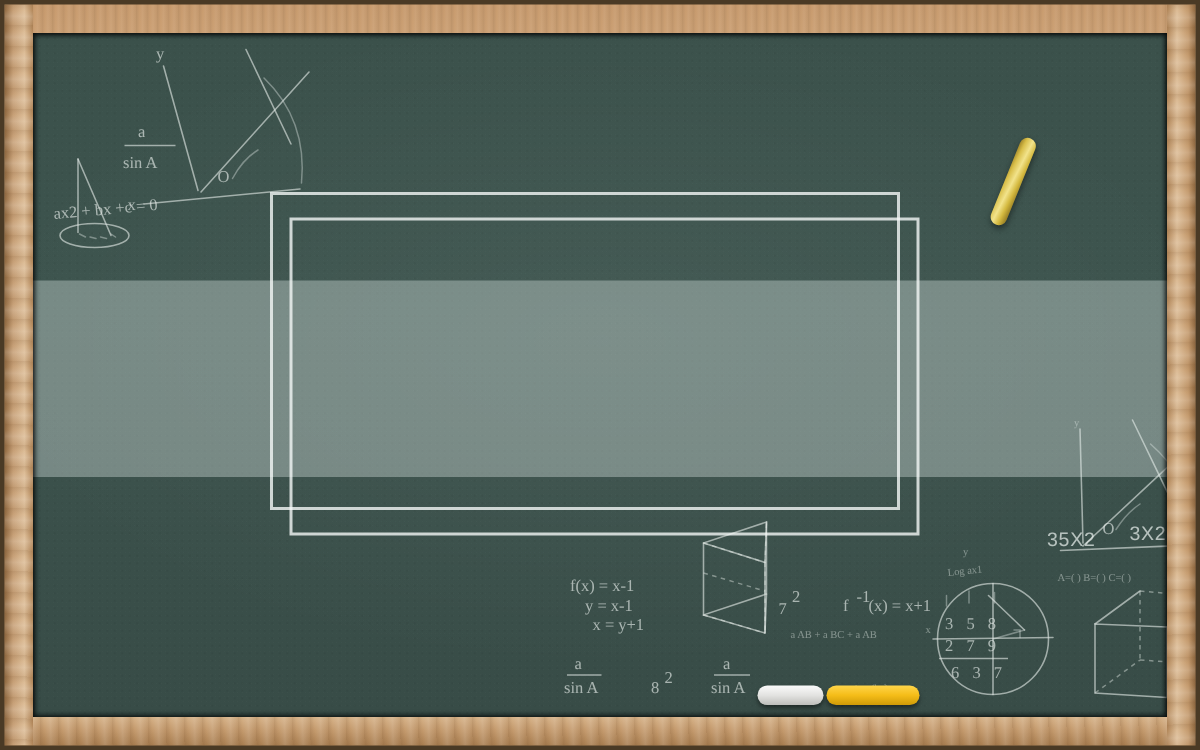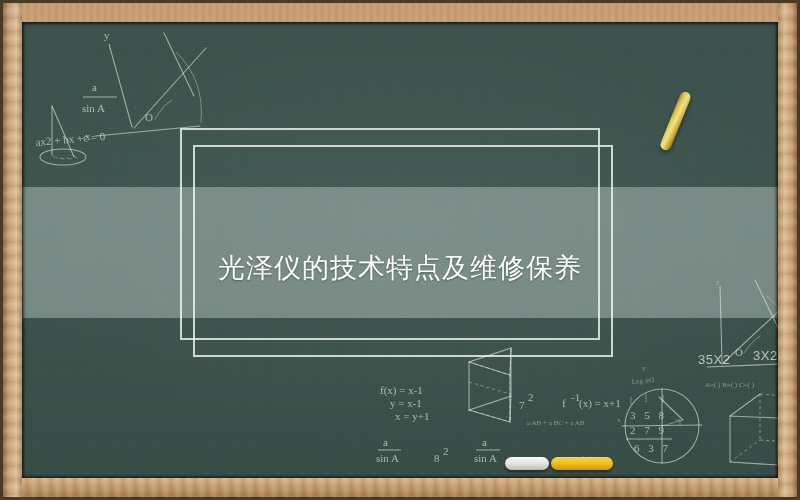--- a/index.html
+++ b/index.html
@@ -343,21 +343,20 @@
         </g>
 
       </svg>
     </div>
 
     <div class="band"></div>
 
     <div class="deco-rect deco-outer"></div>
     <div class="deco-rect deco-inner"></div>
 
-    <div class="title">光泽仪的技术特点及维修保养</div>
 
     <div class="chalk-stick-diag"></div>
     <div class="chalk-ledge-white"></div>
     <div class="chalk-ledge-yellow"></div>
 
   </div>
 
   <div class="bevel"></div>
 </div>
 

